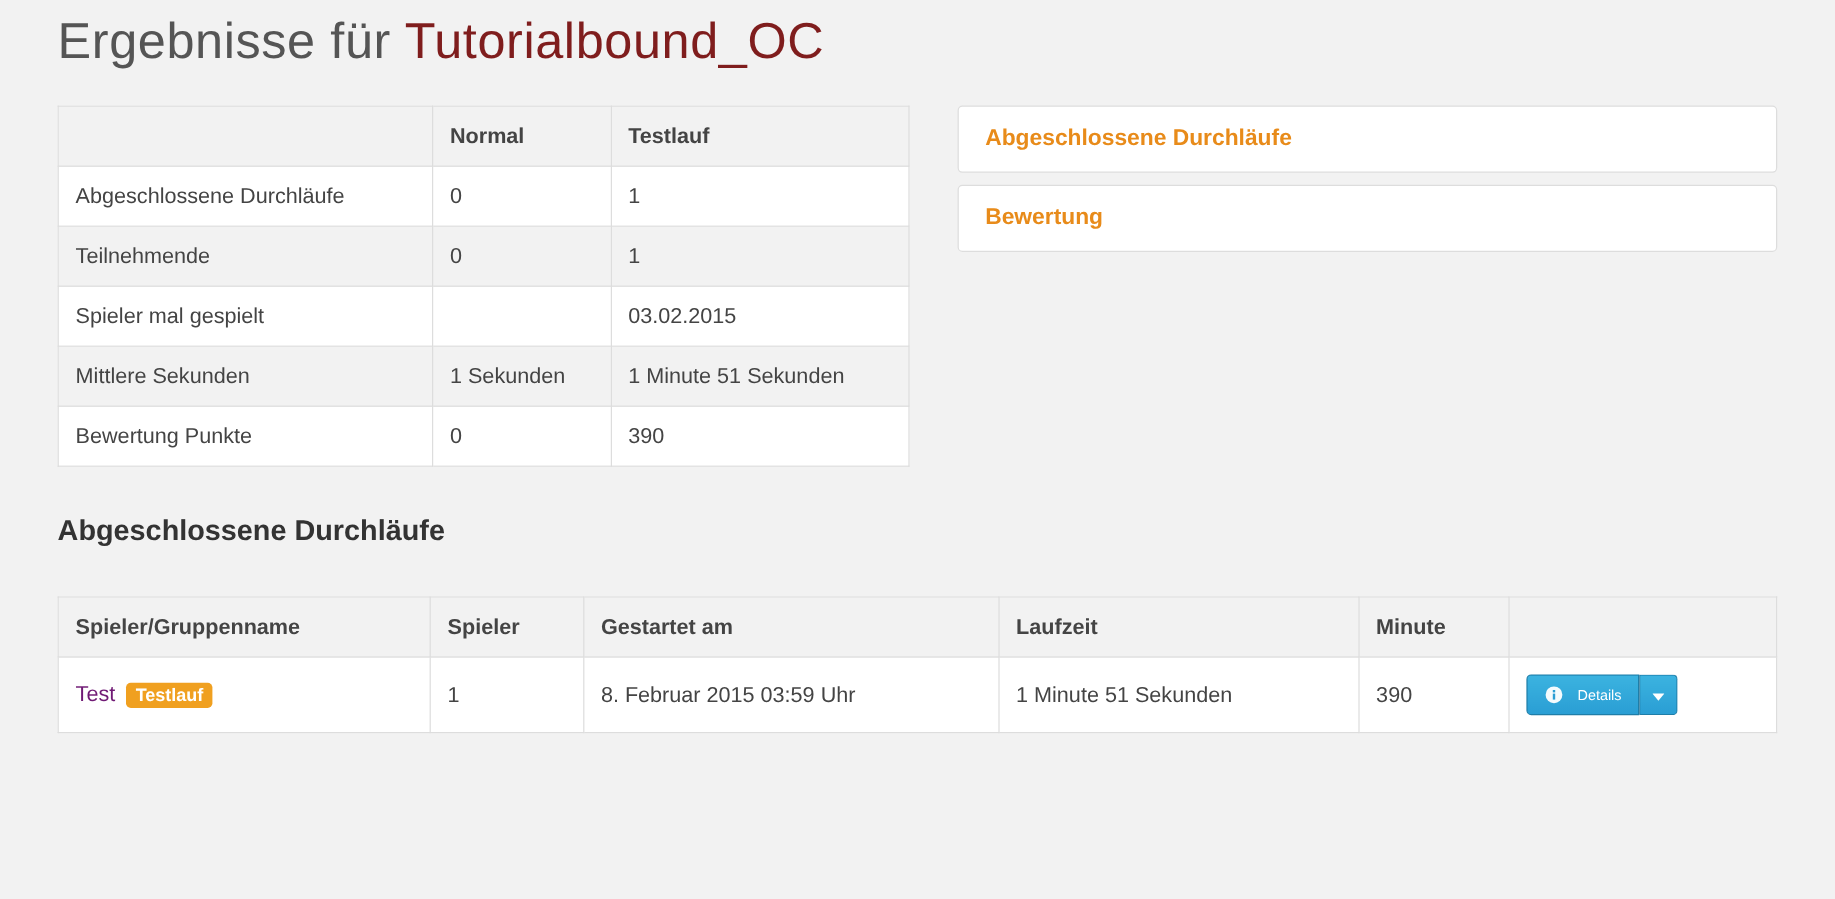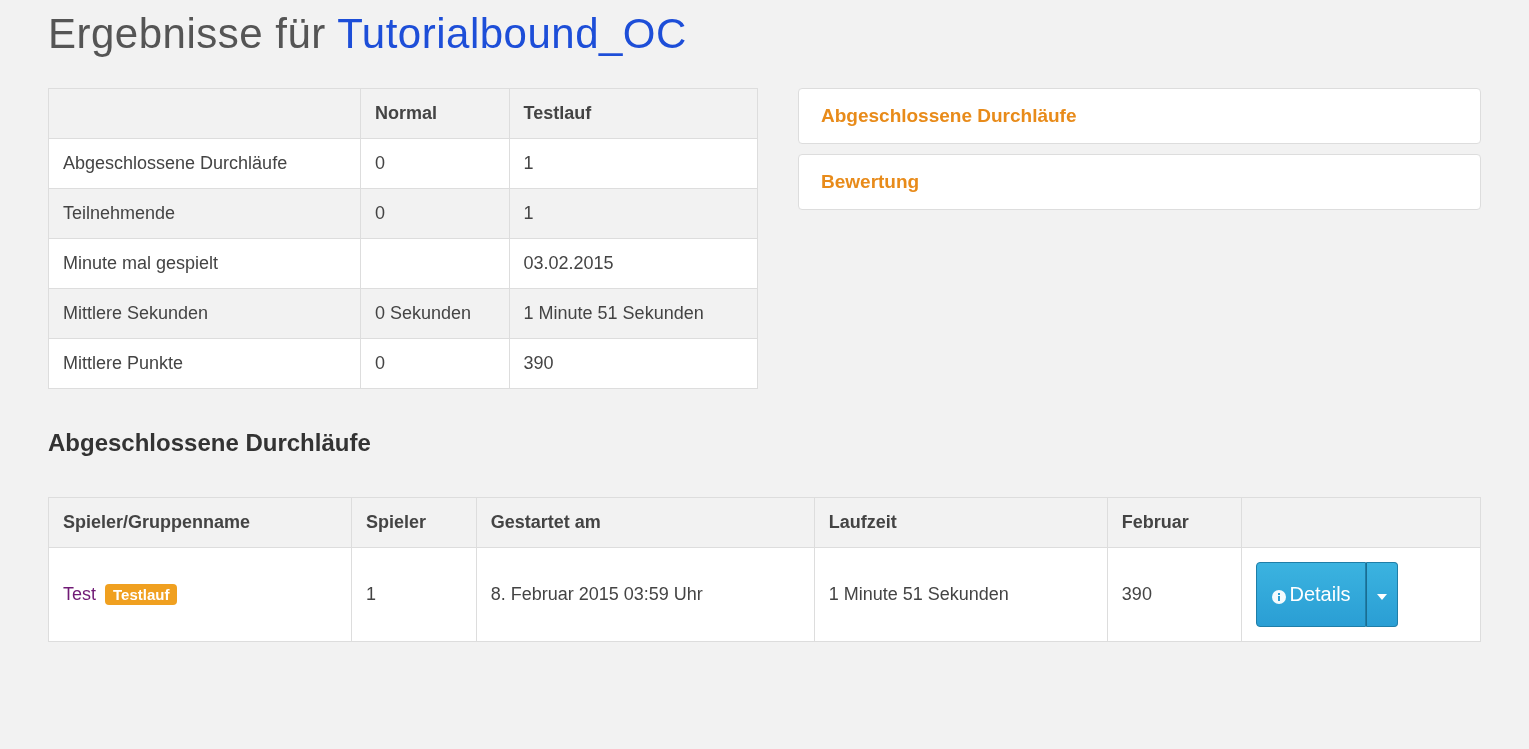--- a/index.html
+++ b/index.html
@@ -14,21 +14,21 @@
     padding: 0 48px 40px 48px;
   }
   h1.page-title {
     font-weight: 300;
     font-size: 42px;
     color: #555;
     margin: 10px 0 30px 0;
     letter-spacing: 0.5px;
   }
   h1.page-title .accent {
-    color: #1d4ed8;
+    color: #7f1d1d;
   }
   .columns {
     display: flex;
     gap: 40px;
     align-items: flex-start;
   }
   .col-main { flex: 0 0 710px; }
   .col-side { flex: 1; }
 
   table.stats {
@@ -105,26 +105,26 @@
     vertical-align: middle;
   }
   .btn-group {
     display: inline-flex;
     vertical-align: middle;
   }
   .btn {
     background: linear-gradient(#3bb3e0, #2a9ed4);
     border: 1px solid #1f7ea8;
     color: #fff;
-    font-size: 20px;
-    padding: 20px 14px;
+    font-size: 12px;
+    padding: 8px 14px;
     cursor: pointer;
     display: inline-flex;
     align-items: center;
-    gap: 2px;
+    gap: 12px;
     border-radius: 4px 0 0 4px;
   }
   .btn-caret {
     background: linear-gradient(#3bb3e0, #2a9ed4);
     border: 1px solid #1f7ea8;
     border-left: 1px solid #1a6d91;
     color: #fff;
     padding: 8px 10px;
     cursor: pointer;
     border-radius: 0 4px 4px 0;
@@ -161,31 +161,31 @@
             <td>Abgeschlossene Durchläufe</td>
             <td>0</td>
             <td>1</td>
           </tr>
           <tr>
             <td>Teilnehmende</td>
             <td>0</td>
             <td>1</td>
           </tr>
           <tr>
-            <td>Minute mal gespielt</td>
+            <td>Spieler mal gespielt</td>
             <td></td>
             <td>03.02.2015</td>
           </tr>
           <tr>
             <td>Mittlere Sekunden</td>
-            <td>0 Sekunden</td>
+            <td>1 Sekunden</td>
             <td>1 Minute 51 Sekunden</td>
           </tr>
           <tr>
-            <td>Mittlere Punkte</td>
+            <td>Bewertung Punkte</td>
             <td>0</td>
             <td>390</td>
           </tr>
         </tbody>
       </table>
     </div>
 
     <div class="col-side">
       <div class="nav-panel">
         <a href="#">Abgeschlossene Durchläufe</a>
@@ -198,21 +198,21 @@
 
   <h2 class="section-heading">Abgeschlossene Durchläufe</h2>
 
   <table class="runs">
     <thead>
       <tr>
         <th>Spieler/Gruppenname</th>
         <th>Spieler</th>
         <th>Gestartet am</th>
         <th>Laufzeit</th>
-        <th>Februar</th>
+        <th>Minute</th>
         <th></th>
       </tr>
     </thead>
     <tbody>
       <tr>
         <td>
           <a href="#" class="link-orange">Test</a>
           <span class="badge">Testlauf</span>
         </td>
         <td>1</td>

